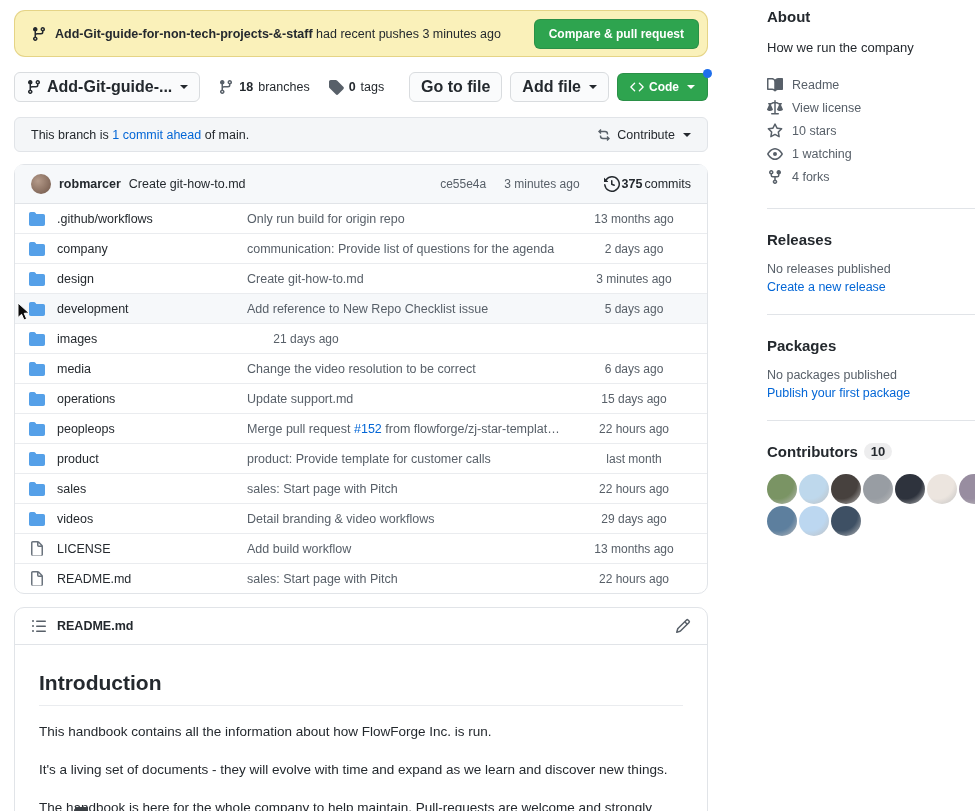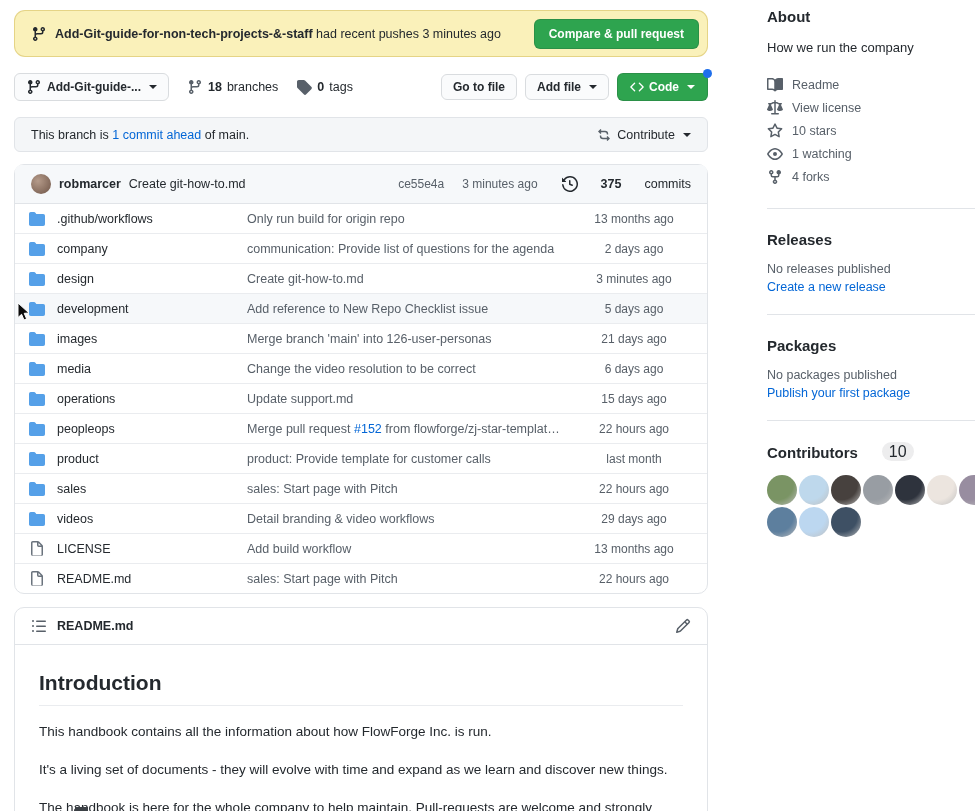--- a/index.html
+++ b/index.html
@@ -11,21 +11,21 @@
   
   .flash{background:#faf1ba;border:1px solid rgba(176,136,0,.28);border-radius:11px;height:47px;
          display:flex;align-items:center;gap:8px;padding:0 8px 0 16px;box-sizing:border-box;margin-bottom:15px}
   .flash .grow{flex:1}
   .flash b{font-weight:700}
   .btn-green{background:#2ea44f;color:#fff;font-weight:700;font-size:12px;border:1px solid rgba(27,31,35,.15);
              border-radius:6px;padding:7px 14px;display:inline-flex;align-items:center;gap:5px;cursor:pointer}
 
   
   .toolbar{display:flex;align-items:center;height:30px;margin-bottom:15px}
-  .btn{background:#fafbfc;border:1px solid #d9dcdf;border-radius:6px;font-size:12px;font-weight:600;
+  .btn{background:#fafbfc;border:1px solid #d9dcdf;border-radius:6px;font-size:16px;font-weight:600;
        padding:5px 11px;color:#24292e;display:inline-flex;align-items:center;gap:5px;cursor:pointer}
   .stat{display:inline-flex;align-items:center;gap:5px;margin-left:18px;color:#24292e;font-size:12.5px}
   .stat .ico{color:#586069}
   .caret{width:0;height:0;border:4px solid transparent;border-top-color:currentColor;margin-left:3px;transform:translateY(2px)}
   .code-wrap{position:relative;margin-left:8px}
   .dot{position:absolute;top:-4px;right:-4px;width:9px;height:9px;border-radius:50%;background:#1f6feb}
 
   
   .ahead{background:#f4f6f8;border:1px solid #e1e4e8;border-radius:6px;height:35px;display:flex;align-items:center;
          padding:0 16px;box-sizing:border-box;margin-bottom:12px}
@@ -34,21 +34,21 @@
   .contribute{display:inline-flex;align-items:center;gap:5px;font-size:12.5px;color:#24292e;cursor:pointer}
 
   
   .box{border:1px solid #e1e4e8;border-radius:10px;margin-bottom:13px;background:#fff}
   .commit-head{background:#f6f8fa;border-bottom:1px solid #e1e4e8;height:38px;display:flex;align-items:center;
                gap:8px;padding:0 16px;border-radius:6px 6px 0 0}
   .avatar{width:20px;height:20px;border-radius:50%;background:radial-gradient(circle at 35% 35%,#b59b8a,#6e5446);flex:none}
   .commit-head .grow{flex:1}
   .sha{color:#586069;font-size:12px;margin-right:10px}
   .ago{color:#586069;font-size:12px;margin-right:16px}
-  .commits{display:inline-flex;align-items:center;gap:23px;font-size:12.5px}
+  .commits{display:inline-flex;align-items:center;gap:2px;font-size:12.5px}
 
   .file-row{display:flex;align-items:center;height:29px;padding:0 14px;border-top:1px solid #eaecef;cursor:pointer}
   .file-row:first-child{border-top:none}
   .file-row.hl{background:#f6f8fa}
   .c-ico{width:16px;margin-right:12px}
   .c-name{width:190px;color:#24292e;white-space:nowrap;overflow:hidden;text-overflow:ellipsis}
   .c-msg{flex:1;color:#586069;white-space:nowrap;overflow:hidden;text-overflow:ellipsis;padding-right:10px}
   .c-age{width:118px;text-align:center;color:#586069;font-size:12px;white-space:nowrap}
 
   
@@ -60,21 +60,21 @@
   .readme-body p{font-size:13.5px;line-height:1.55;margin:0 0 17px;color:#24292e}
 
   
   .sidebar{position:absolute;left:767px;top:8px;width:232px}
   .sidebar h3{font-size:15px;font-weight:600;margin:0 0 14px}
   .about-desc{font-size:13px;margin:0 0 16px;line-height:1.4}
   .about-item{display:flex;align-items:center;gap:9px;color:#586069;font-size:12.5px;height:23px;cursor:pointer}
   .divider{border:none;border-top:1px solid #e1e4e8;margin:20px 0 22px}
   .side-empty{color:#586069;font-size:12.5px;margin:4px 0 4px}
   .side-link{font-size:12.5px}
-  .counter{background:rgba(27,31,35,.08);border-radius:20px;padding:1px 7px;font-size:16px;font-weight:400;margin-left:24px;vertical-align:1px}
+  .counter{background:rgba(27,31,35,.08);border-radius:20px;padding:1px 7px;font-size:13px;font-weight:700;margin-left:6px;vertical-align:1px}
   .avatars{display:flex;flex-wrap:wrap;gap:2px;margin-top:14px}
   .c-avatar{width:30px;height:30px;border-radius:50%;cursor:pointer}
 
   
   .cursor{position:absolute;left:17px;top:302px;z-index:20;pointer-events:none}
   .clip-frag{position:absolute;left:75px;top:807px;width:13px;height:4px;background:#3c4146}
 </style>
 </head>
 <body>
 
@@ -195,21 +195,20 @@
           <span class="c-msg"><span>Add reference to New Repo Checklist issue</span></span>
           <span class="c-age">5 days ago</span>
         </div>
         <div class="file-row">
           <span class="c-ico">
             <svg width="16" height="16" viewBox="0 0 16 16" fill="#55a0e8">
               <path d="M1.75 1A1.75 1.75 0 000 2.75v10.5C0 14.216.784 15 1.75 15h12.5A1.75 1.75 0 0016 13.25v-8.5A1.75 1.75 0 0014.25 3H7.5a.25.25 0 01-.2-.1l-.9-1.2A1.75 1.75 0 005 1H1.75z"></path>
             </svg>
           </span>
           <span class="c-name">images</span>
-          <span class="c-msg"><span>Merge branch 'main' into 126-user-personas</span></span>
           <span class="c-age">21 days ago</span>
         </div>
         <div class="file-row">
           <span class="c-ico">
             <svg width="16" height="16" viewBox="0 0 16 16" fill="#55a0e8">
               <path d="M1.75 1A1.75 1.75 0 000 2.75v10.5C0 14.216.784 15 1.75 15h12.5A1.75 1.75 0 0016 13.25v-8.5A1.75 1.75 0 0014.25 3H7.5a.25.25 0 01-.2-.1l-.9-1.2A1.75 1.75 0 005 1H1.75z"></path>
             </svg>
           </span>
           <span class="c-name">media</span>
           <span class="c-msg"><span>Change the video resolution to be correct</span></span>

